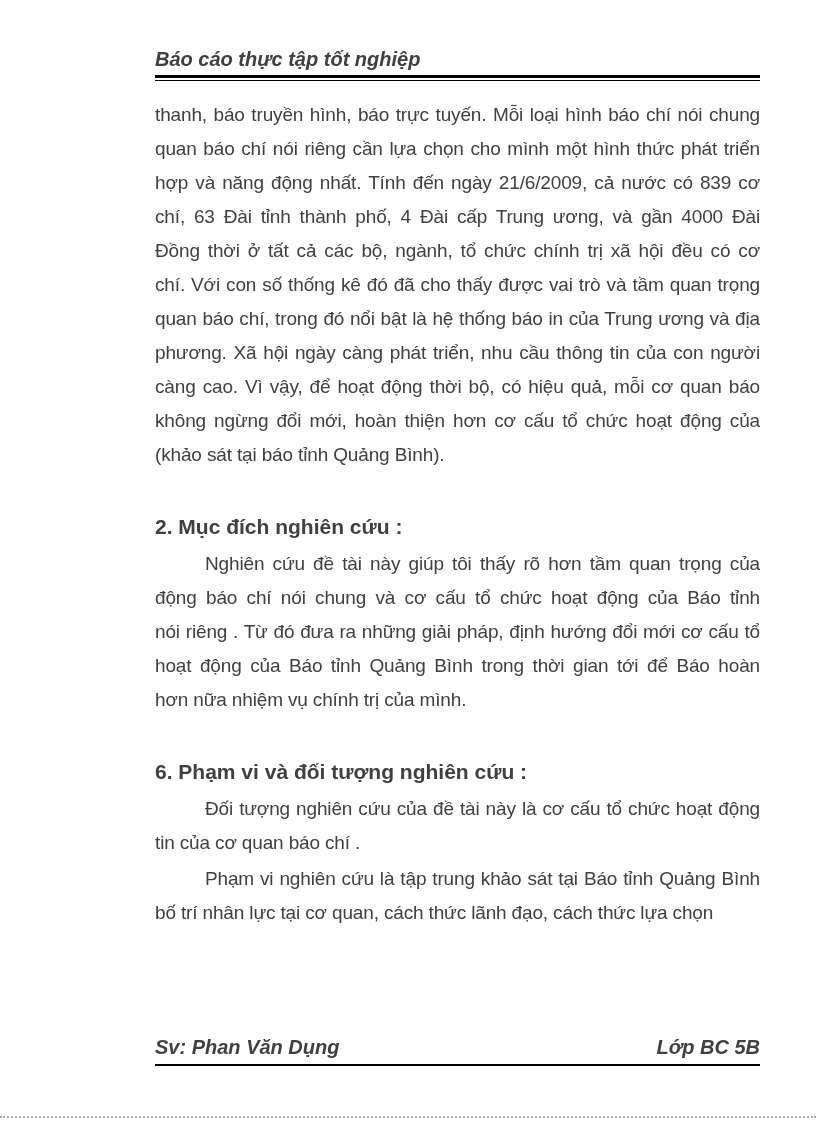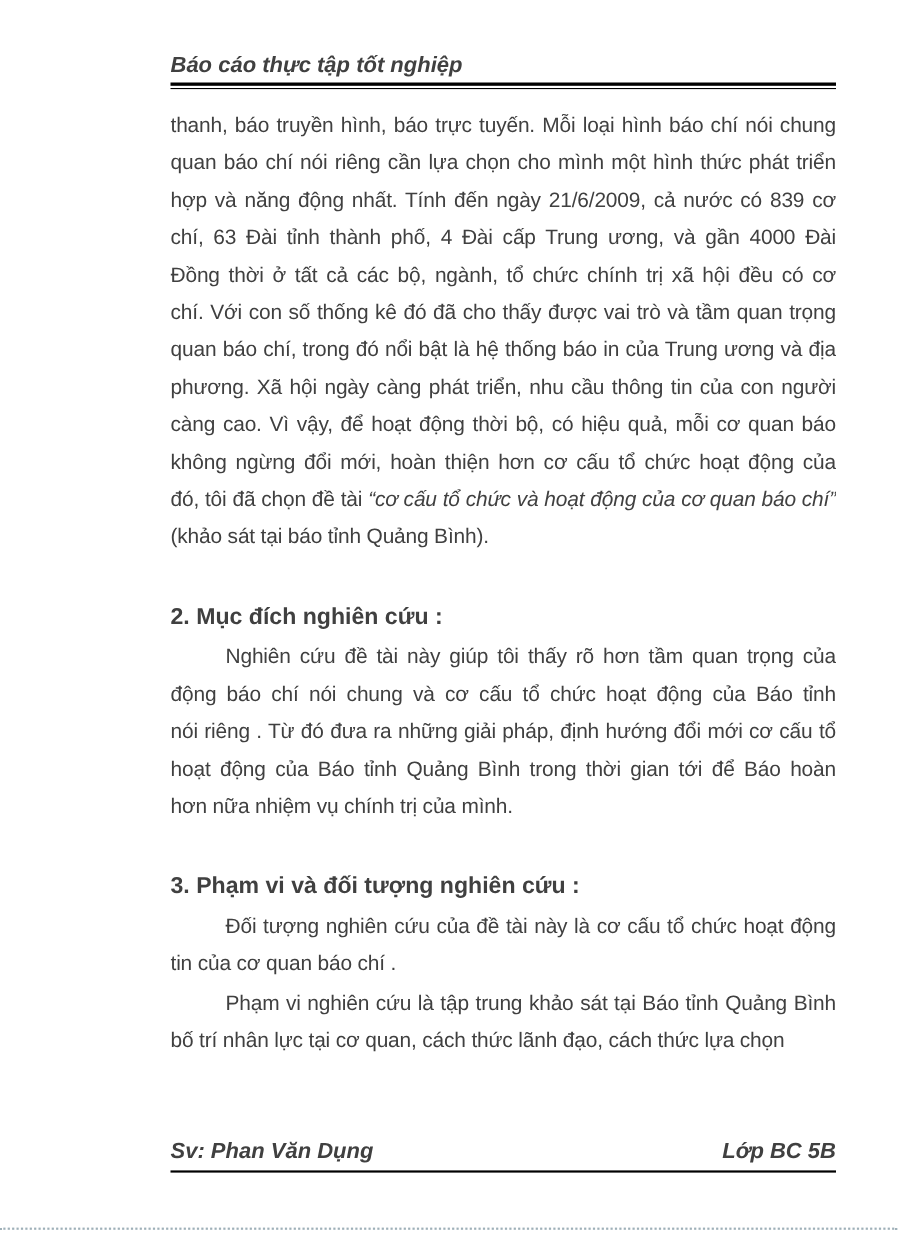--- a/index.html
+++ b/index.html
@@ -117,32 +117,31 @@
         <div class="line">thanh, báo truyền hình, báo trực tuyến. Mỗi loại hình báo chí nói chung và cơ</div>
         <div class="line">quan báo chí nói riêng cần lựa chọn cho mình một hình thức phát triển phù</div>
         <div class="line">hợp và năng động nhất. Tính đến ngày 21/6/2009, cả nước có 839 cơ quan báo</div>
         <div class="line">chí, 63 Đài tỉnh thành phố, 4 Đài cấp Trung ương, và gần 4000 Đài huyện.</div>
         <div class="line">Đồng thời ở tất cả các bộ, ngành, tổ chức chính trị xã hội đều có cơ quan báo</div>
         <div class="line">chí. Với con số thống kê đó đã cho thấy được vai trò và tầm quan trọng của cơ</div>
         <div class="line">quan báo chí, trong đó nổi bật là hệ thống báo in của Trung ương và địa</div>
         <div class="line">phương. Xã hội ngày càng phát triển, nhu cầu thông tin của con người ngày</div>
         <div class="line">càng cao. Vì vậy, để hoạt động thời bộ, có hiệu quả, mỗi cơ quan báo chí cần</div>
         <div class="line">không ngừng đổi mới, hoàn thiện hơn cơ cấu tổ chức hoạt động của mình. Do</div>
-        <div class="line"><span>đó, tôi đã chọn đề tài </span><span class="italic">“cơ cấu tổ chức và hoạt động của cơ quan báo chí”</span></div>
         <div class="line last">(khảo sát tại báo tỉnh Quảng Bình).</div>
       </div>
       <div class="block-heading">2. Mục đích nghiên cứu :</div>
       <div class="para">
         <div class="line indent">Nghiên cứu đề tài này giúp tôi thấy rõ hơn tầm quan trọng của hoạt</div>
         <div class="line">động báo chí nói chung và cơ cấu tổ chức hoạt động của Báo tỉnh Quảng Bình</div>
         <div class="line">nói riêng . Từ đó đưa ra những giải pháp, định hướng đổi mới cơ cấu tổ chức</div>
         <div class="line">hoạt động của Báo tỉnh Quảng Bình trong thời gian tới để Báo hoàn thành tốt</div>
         <div class="line last">hơn nữa nhiệm vụ chính trị của mình.</div>
       </div>
-      <div class="block-heading">3. Phạm vi và đối tượng nghiên cứu :</div>
+      <div class="block-heading">6. Phạm vi và đối tượng nghiên cứu :</div>
       <div class="para">
         <div class="line indent">Đối tượng nghiên cứu của đề tài này là cơ cấu tổ chức hoạt động thông</div>
         <div class="line last">tin của cơ quan báo chí .</div>
       </div>
       <div class="para">
         <div class="line indent">Phạm vi nghiên cứu là tập trung khảo sát tại Báo tỉnh Quảng Bình năm</div>
         <div class="line last">bố trí nhân lực tại cơ quan, cách thức lãnh đạo, cách thức lựa chọn</div>
       </div>
     </div>
 

